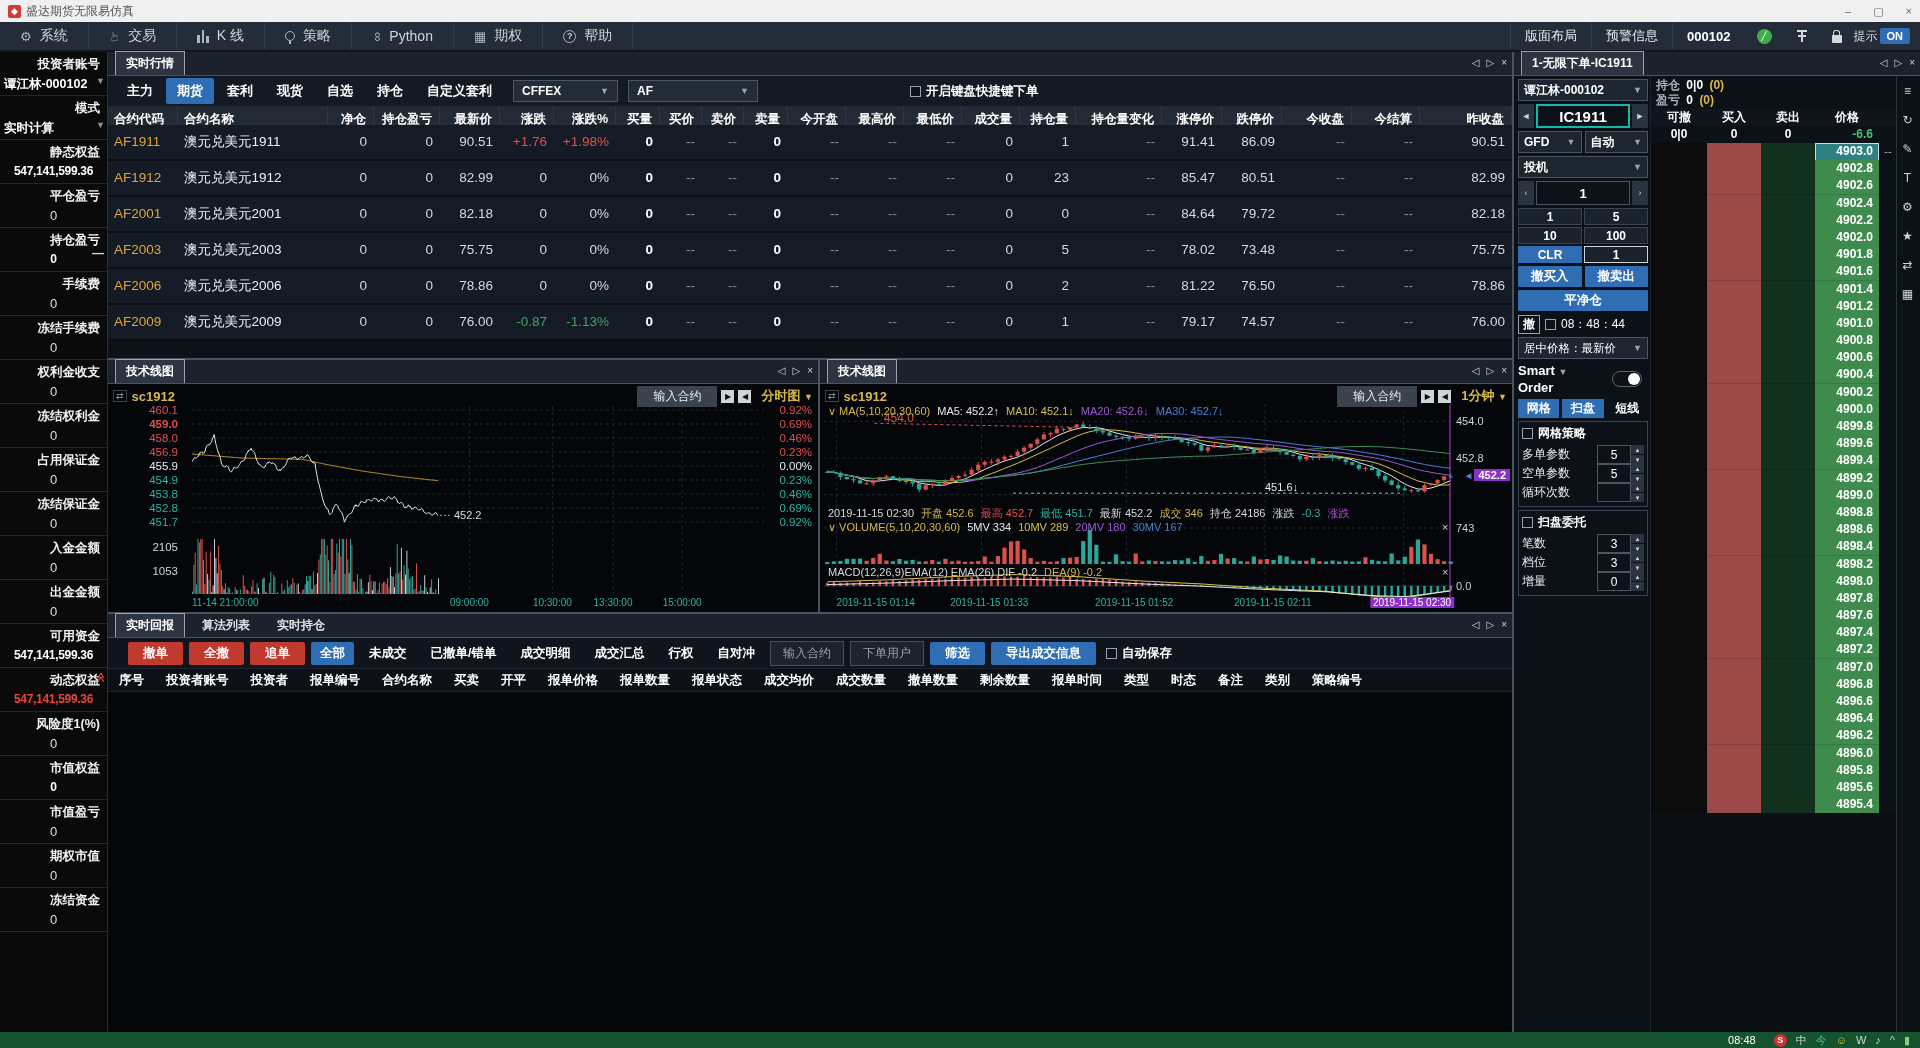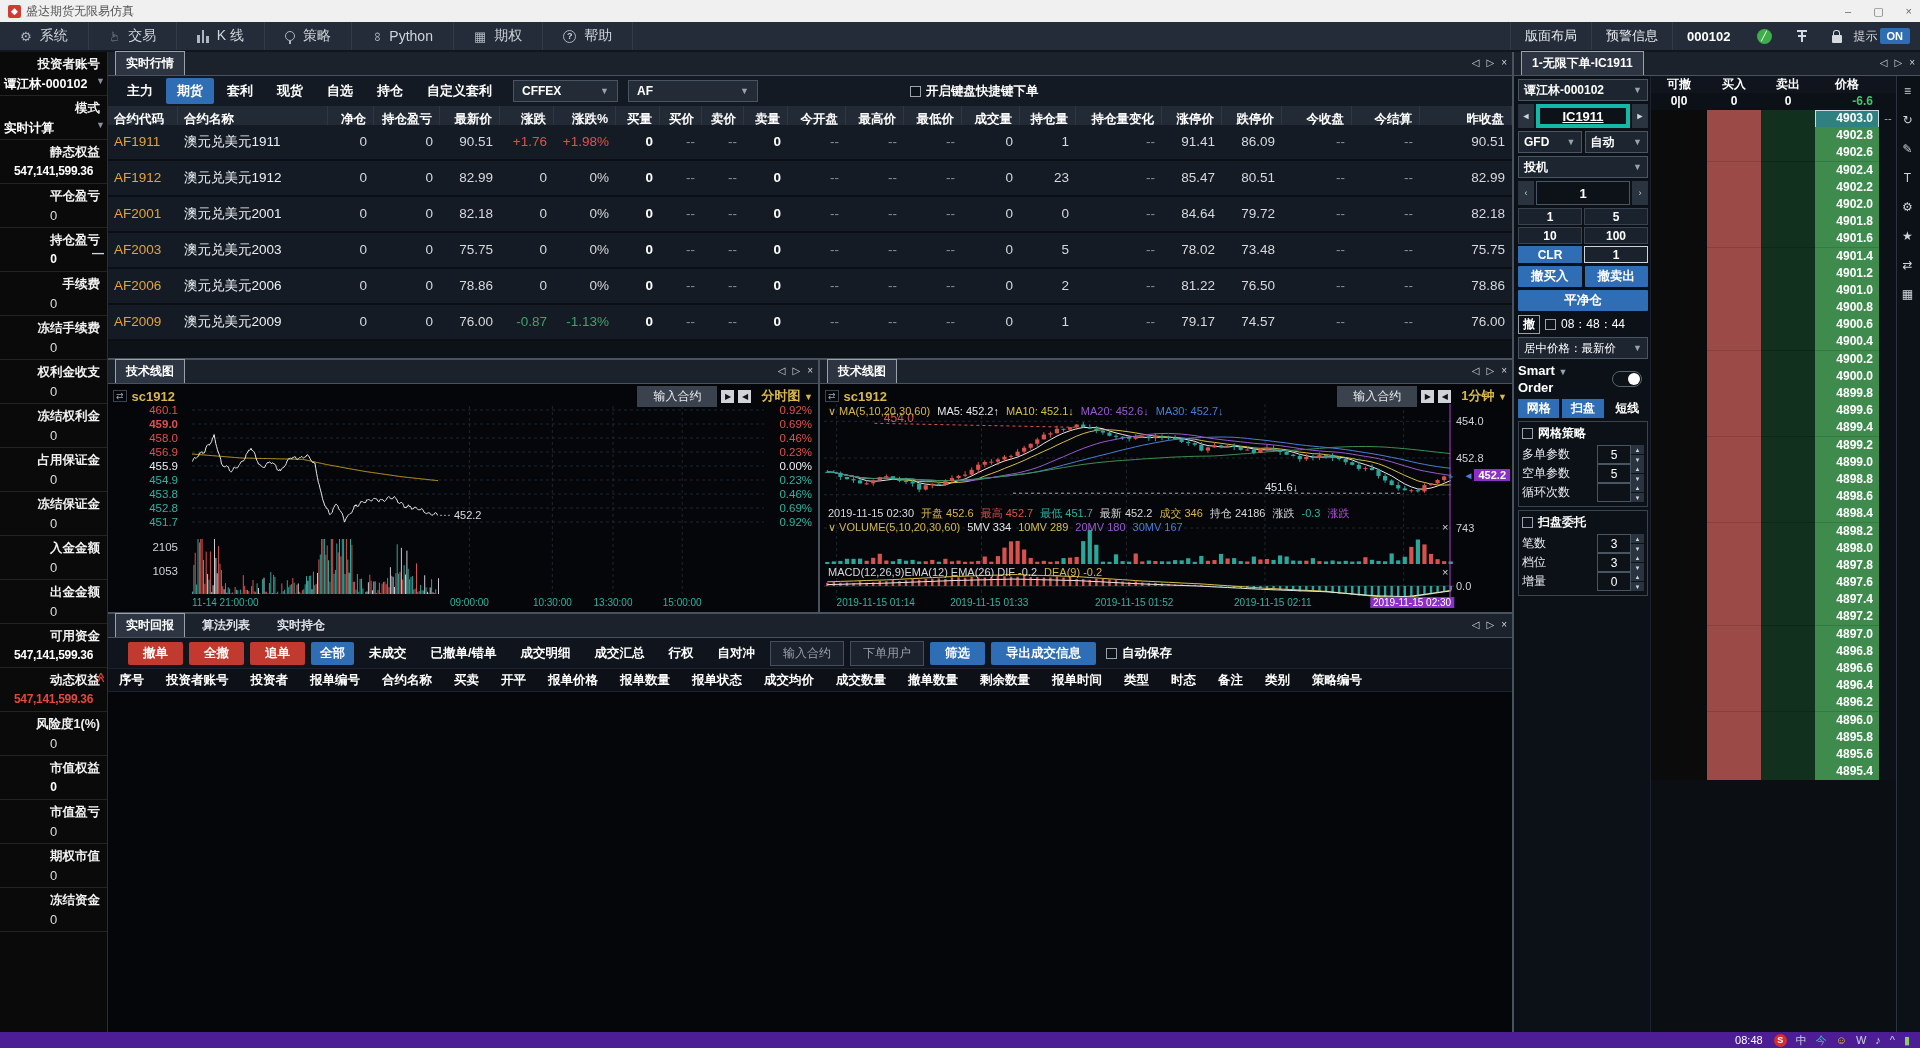--- a/index.html
+++ b/index.html
@@ -140,22 +140,22 @@
   .order-content{flex:1;display:flex;min-height:0;}
   .controls{width:136px;padding:3px 2px 3px 4px;display:flex;flex-direction:column;gap:3px;}
   .sel{background:#1c2530;border:1px solid #4a5563;height:22px;display:flex;align-items:center;
     padding:0 5px;color:#fff;font-weight:bold;font-size:12px;cursor:pointer;white-space:nowrap;}
   .sel .c{margin-left:auto;color:#9aa3ad;font-size:9px;}
   .half{display:flex;gap:3px;}
   .half .sel{flex:1;min-width:0;}
   .crow{display:flex;gap:2px;height:24px;}
   .navb{width:16px;background:#2a3340;color:#cfd5dc;display:flex;align-items:center;justify-content:center;
     font-size:9px;cursor:pointer;}
-  .contract{flex:1;background:#0d1118;border:4px solid #14b8a6;color:#fff;font-weight:bold;font-size:13px;
-    display:flex;align-items:center;justify-content:center;text-decoration:underline;}
+  .contract{flex:1;background:#0d1118;border:2px solid #14b8a6;color:#fff;font-weight:bold;font-size:15px;
+    display:flex;align-items:center;justify-content:center;}
   .stepper{display:flex;gap:2px;height:24px;}
   .stepper .v{flex:1;background:#0d1118;border:1px solid #4a5563;color:#fff;font-weight:bold;
     display:flex;align-items:center;justify-content:center;font-size:13px;}
   .qgrid{display:grid;grid-template-columns:1fr 1fr;gap:2px;}
   .qcell{height:17px;background:#1a222d;border:1px solid #3a4450;color:#fff;font-weight:bold;font-size:12px;
     display:flex;align-items:center;justify-content:center;cursor:pointer;}
   .qcell.blue{background:#2f6eb4;border-color:#2f6eb4;}
   .qcell.sel1{border-color:#d0d4d9;}
   .bluebtn{background:#2f6eb4;color:#fff;font-weight:bold;font-size:12.5px;height:21px;display:flex;
     align-items:center;justify-content:center;border-radius:1px;cursor:pointer;}
@@ -201,22 +201,22 @@
   .cel-m{background:#0c1017;color:#aab3bd;font-size:11px;text-align:center;}
   .lad-row.top .cel-p{background:#2f8080;outline:1px solid #d0d8e0;outline-offset:-1px;}
   .lad-fill{flex:1;background:#0b0e13;}
 
   
   .iconstrip{width:22px;background:#0c1017;border-left:1px solid #2a333f;display:flex;flex-direction:column;
     align-items:center;padding-top:8px;gap:15px;color:#cfd5dc;font-size:12px;}
   .iconstrip span{cursor:pointer;}
 
   
-  .statusbar{height:16px;background:#4c1d95;display:flex;align-items:center;justify-content:flex-end;
-    gap:11px;padding-right:10px;font-size:11px;color:#fff;}
+  .statusbar{height:16px;background:#14532d;display:flex;align-items:center;justify-content:flex-end;
+    gap:18px;padding-right:10px;font-size:11px;color:#fff;}
   .tray{display:flex;align-items:center;gap:9px;}
   .tray-s{background:#d32f2f;color:#fff;width:13px;height:13px;border-radius:50%;font-size:9px;font-weight:bold;
     display:flex;align-items:center;justify-content:center;}
   .tray-teal{color:#36c5b9;} .tray-yellow{color:#e8c43a;} .tray-green{color:#8fcb6a;} .tray-plain{color:#cfd5dc;}
 </style>
 </head>
 <body>
 
 <div class="titlebar">
   <span class="app-logo">◆</span>
@@ -1473,20 +1473,32 @@
                     <i>▲</i>
                     <i>▼</i>
                   </span>
                 </span>
               </div>
             </div>
         </div>
       </div>
 
       <div class="ladder">
+        <div class="lad-sum">
+          <div>
+            <span class="lb">持仓</span>
+            <span class="v">0|0</span>
+            <span class="p">(0)</span>
+          </div>
+          <div>
+            <span class="lb">盈亏</span>
+            <span class="v">0</span>
+            <span class="p">(0)</span>
+          </div>
+        </div>
         <div class="lad-head" id="lad-head">
             <div>可撤</div>
             <div>买入</div>
             <div>卖出</div>
             <div>价格</div>
             <div></div>
           </div>
         <div class="lad-qty" id="lad-qty">
             <div>0|0</div>
             <div>0</div>

